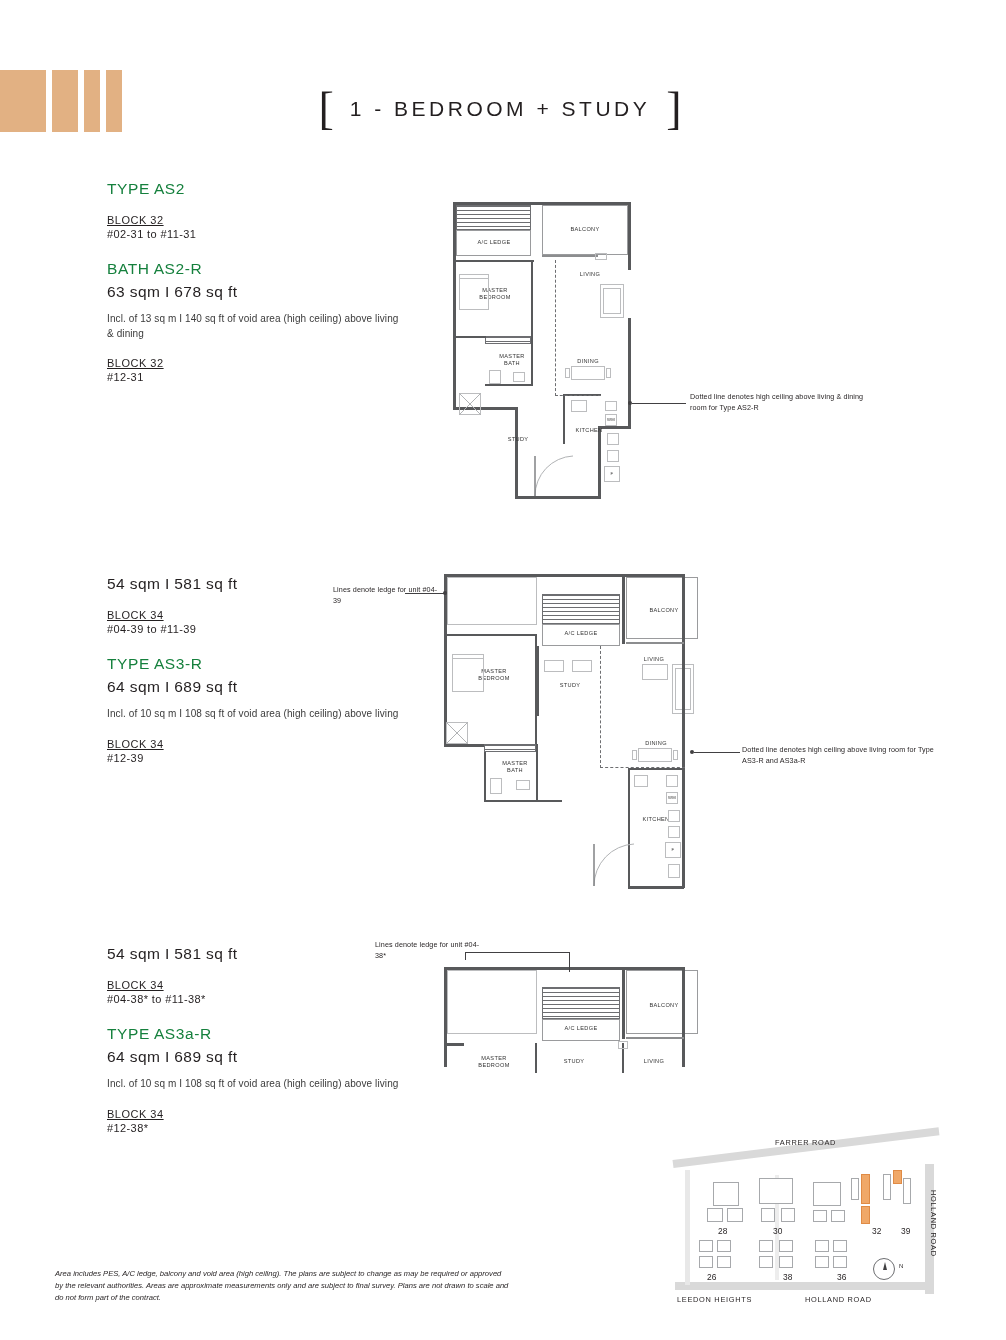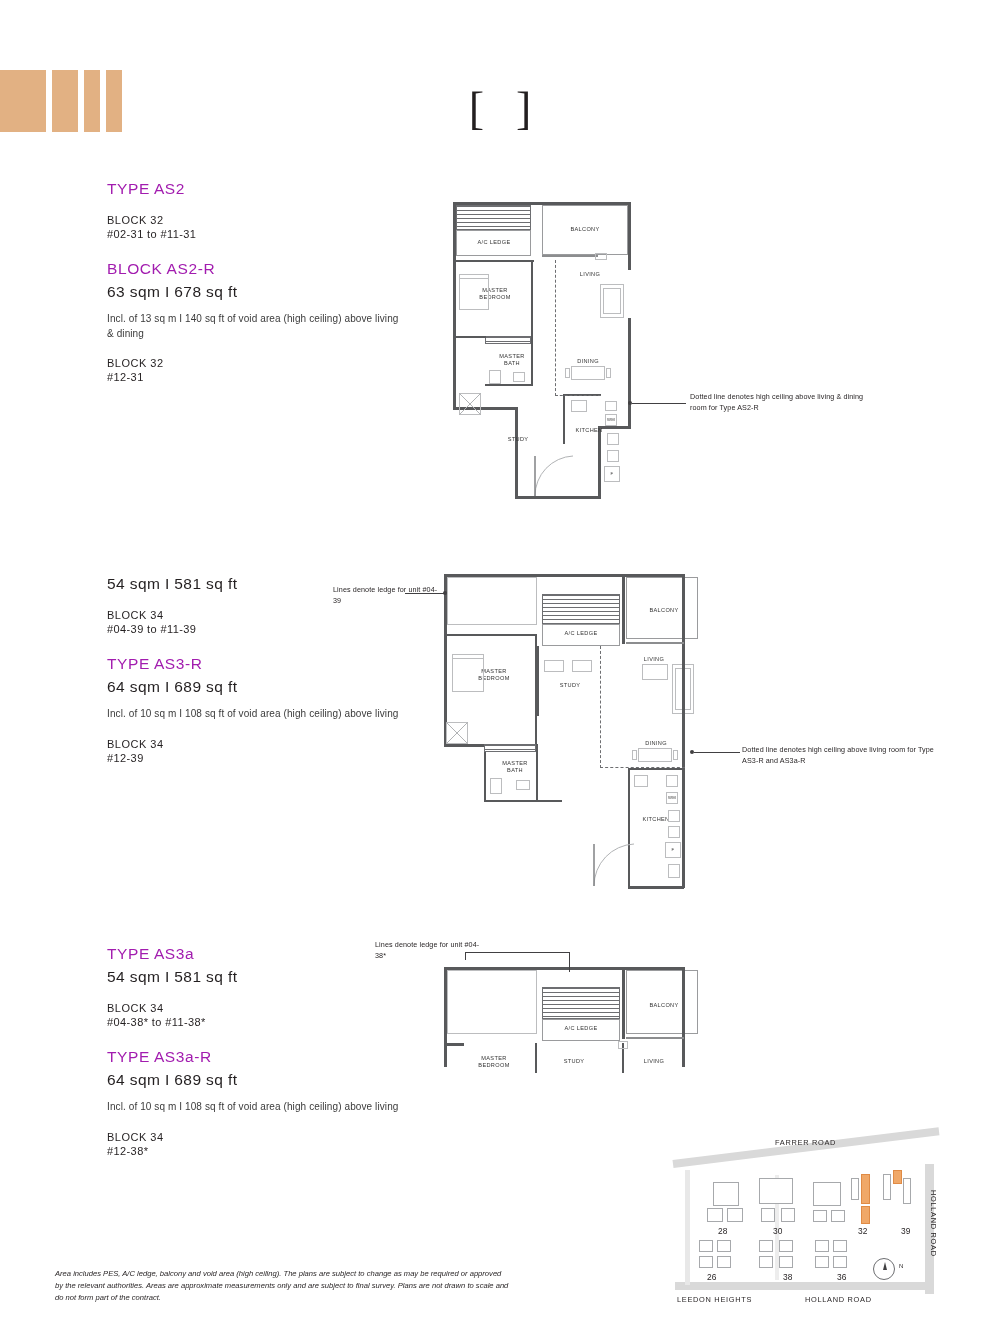--- a/index.html
+++ b/index.html
@@ -64,39 +64,40 @@
     font-family: "Liberation Serif", serif;
   }
   .bracket.left { margin-right: 16px; }
   .bracket.right { margin-left: 16px; }
 
   
   .typeblock { position: absolute; width: 300px; }
   .t-name {
     font-size: 15.5px;
     letter-spacing: .6px;
-    color: #a21caf;
+    color: #15803d;
     margin: 0 0 5px 0;
   }
   .t-area {
     font-size: 15.5px;
     letter-spacing: .4px;
     margin: 0 0 11px 0;
   }
   .t-note {
     font-size: 10px;
     line-height: 1.45;
     color: #3b3b3b;
     margin: 0 0 10px 0;
     letter-spacing: .1px;
   }
   .t-block {
     font-size: 11px;
     letter-spacing: .5px;
     margin: 16px 0 2px 0;
+    text-decoration: underline;
   }
   .t-units {
     font-size: 11px;
     letter-spacing: .4px;
     margin: 0 0 20px 0;
   }
   .t-units.last { margin-bottom: 0; }
 
   
   .plan { position: absolute; }
@@ -233,49 +234,49 @@
       <i class="lb-gap"></i>
       <i class="lb2"></i>
       <i class="lb-gap"></i>
       <i class="lb3"></i>
       <i class="lb-gap"></i>
       <i class="lb4"></i>
   </div>
 
   <div class="title-wrap">
     <span class="bracket left">[</span>
+    <span class="title-text">1 - BEDROOM + STUDY</span>
     <span class="bracket right">]</span>
   </div>
 
   <div class="typeblock" style="left:107px; top:180px;">
     <p class="t-name">TYPE AS2</p>
     <p class="t-block">BLOCK 32</p>
     <p class="t-units">#02-31 to #11-31</p>
 
-    <p class="t-name">BLOCK AS2-R</p>
+    <p class="t-name">BATH AS2-R</p>
     <p class="t-area">63 sqm  I  678 sq ft</p>
     <p class="t-note">Incl. of 13 sq m I 140 sq ft of void area (high ceiling) above living &amp; dining</p>
     <p class="t-block">BLOCK 32</p>
     <p class="t-units last">#12-31</p>
   </div>
 
   <div class="typeblock" style="left:107px; top:575px;">
     <p class="t-area">54 sqm  I  581 sq ft</p>
     <p class="t-block">BLOCK 34</p>
     <p class="t-units">#04-39 to #11-39</p>
 
     <p class="t-name">TYPE AS3-R</p>
     <p class="t-area">64 sqm  I  689 sq ft</p>
     <p class="t-note">Incl. of 10 sq m I 108 sq ft of void area (high ceiling) above living</p>
     <p class="t-block">BLOCK 34</p>
     <p class="t-units last">#12-39</p>
   </div>
 
   <div class="typeblock" style="left:107px; top:945px;">
-    <p class="t-name">TYPE AS3a</p>
     <p class="t-area">54 sqm  I  581 sq ft</p>
     <p class="t-block">BLOCK 34</p>
     <p class="t-units">#04-38* to #11-38*</p>
 
     <p class="t-name">TYPE AS3a-R</p>
     <p class="t-area">64 sqm  I  689 sq ft</p>
     <p class="t-note">Incl. of 10 sq m I 108 sq ft of void area (high ceiling) above living</p>
     <p class="t-block">BLOCK 34</p>
     <p class="t-units last">#12-38*</p>
   </div>
@@ -502,21 +503,21 @@
     <div class="sm-blk" style="left:126px; top:78px; width:14px; height:14px;"></div>
     <div class="sm-num" style="left:118px; top:96px;">30</div>
 
     <div class="sm-blk" style="left:158px; top:52px; width:28px; height:24px;"></div>
     <div class="sm-blk" style="left:158px; top:80px; width:14px; height:12px;"></div>
     <div class="sm-blk" style="left:176px; top:80px; width:14px; height:12px;"></div>
 
     <div class="sm-blk hl" style="left:206px; top:44px; width:9px; height:30px;"></div>
     <div class="sm-blk" style="left:196px; top:48px; width:8px; height:22px;"></div>
     <div class="sm-blk hl" style="left:206px; top:76px; width:9px; height:18px;"></div>
-    <div class="sm-num" style="left:203px; top:96px;">32</div>
+    <div class="sm-num" style="left:217px; top:96px;">32</div>
 
     <div class="sm-blk hl" style="left:238px; top:40px; width:9px; height:14px;"></div>
     <div class="sm-blk" style="left:228px; top:44px; width:8px; height:26px;"></div>
     <div class="sm-blk" style="left:248px; top:48px; width:8px; height:26px;"></div>
     <div class="sm-num" style="left:246px; top:96px;">39</div>
 
     <div class="sm-blk" style="left:44px; top:110px; width:14px; height:12px;"></div>
     <div class="sm-blk" style="left:62px; top:110px; width:14px; height:12px;"></div>
     <div class="sm-blk" style="left:44px; top:126px; width:14px; height:12px;"></div>
     <div class="sm-blk" style="left:62px; top:126px; width:14px; height:12px;"></div>

